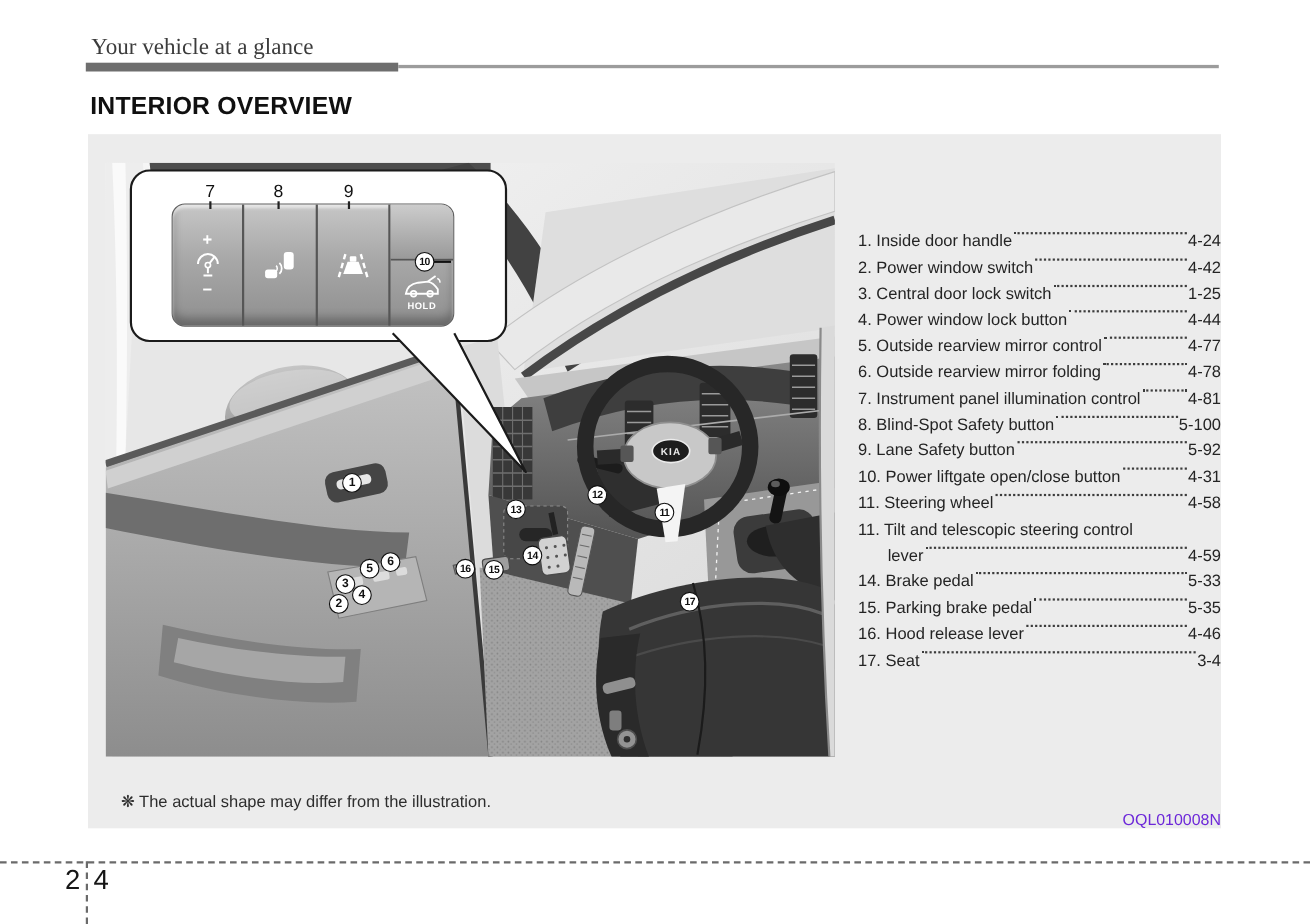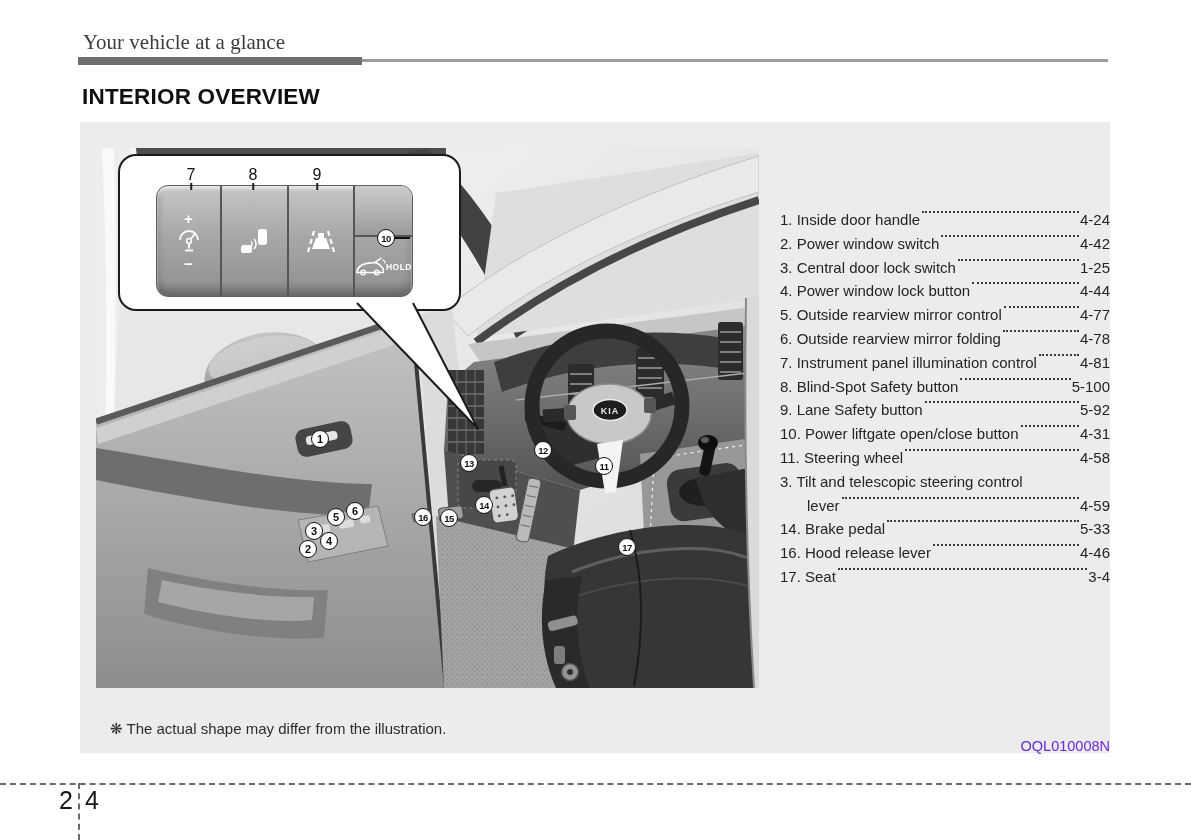--- a/index.html
+++ b/index.html
@@ -26,21 +26,21 @@
     border:1px solid #5f5f5f;display:flex;z-index:14;box-sizing:border-box;
     box-shadow:inset 0 3px 3px rgba(255,255,255,.6), inset 0 -7px 9px rgba(0,0,0,.28);}
   .swcell{position:relative;display:flex;flex-direction:column;align-items:center;
     justify-content:center;box-sizing:border-box;}
   .swcell + .swcell{border-left:2px solid #565656;}
   .c7{width:63px;}.c8{width:67px;}.c9{width:66px;}.c10{width:59px;flex-direction:column;justify-content:flex-start;}
   .plusminus{color:#fff;font-size:15px;font-weight:bold;line-height:1;}
   .plus{margin-bottom:3px;}.minus{margin-top:3px;}
   .sw10top{height:51px;width:100%;border-bottom:2px solid #565656;box-sizing:border-box;
     background:linear-gradient(180deg,#cccccc,#9a9a9a);border-top-right-radius:11px;}
-  .sw10bot{flex:1;width:100%;display:flex;flex-direction:row;align-items:center;justify-content:center;}
+  .sw10bot{flex:1;width:100%;display:flex;flex-direction:column;align-items:center;justify-content:center;}
   .hold{font-size:8.5px;font-weight:bold;color:#fff;letter-spacing:.5px;margin-top:1px;}
   .cl-num{position:absolute;font-size:16px;color:#101010;transform:translateX(-50%);z-index:15;line-height:1;}
   .cl-tick{position:absolute;width:1.5px;height:7px;background:#222;transform:translateX(-50%);z-index:15;}
   .lead10{position:absolute;left:394px;top:237px;width:16px;height:1.5px;background:#111;z-index:16;}
   
   .mk{position:absolute;width:18px;height:18px;border-radius:50%;background:#fff;
     border:1.6px solid #101010;display:flex;align-items:center;justify-content:center;
     font-weight:700;font-size:11px;color:#101010;box-sizing:border-box;z-index:30;}
   .mk.m2{font-size:9.5px;letter-spacing:-.5px;}
   
@@ -384,31 +384,36 @@
       <span class="toc-text">10. Power liftgate open/close button</span>
       <span class="toc-dots"></span>
       <span class="toc-page">4-31</span>
     </div>
   <div class="toc-row">
       <span class="toc-text">11. Steering wheel</span>
       <span class="toc-dots"></span>
       <span class="toc-page">4-58</span>
     </div>
   <div class="toc-row nodots">
-      <span class="toc-text">3. Tilt and telescopic steering control</span>
+      <span class="toc-text">11. Tilt and telescopic steering control</span>
     </div>
   <div class="toc-row indent">
       <span class="toc-text">lever</span>
       <span class="toc-dots"></span>
       <span class="toc-page">4-59</span>
     </div>
   <div class="toc-row">
       <span class="toc-text">14. Brake pedal</span>
       <span class="toc-dots"></span>
       <span class="toc-page">5-33</span>
+    </div>
+  <div class="toc-row">
+      <span class="toc-text">15. Parking brake pedal</span>
+      <span class="toc-dots"></span>
+      <span class="toc-page">5-35</span>
     </div>
   <div class="toc-row">
       <span class="toc-text">16. Hood release lever</span>
       <span class="toc-dots"></span>
       <span class="toc-page">4-46</span>
     </div>
   <div class="toc-row">
       <span class="toc-text">17. Seat</span>
       <span class="toc-dots"></span>
       <span class="toc-page">3-4</span>

